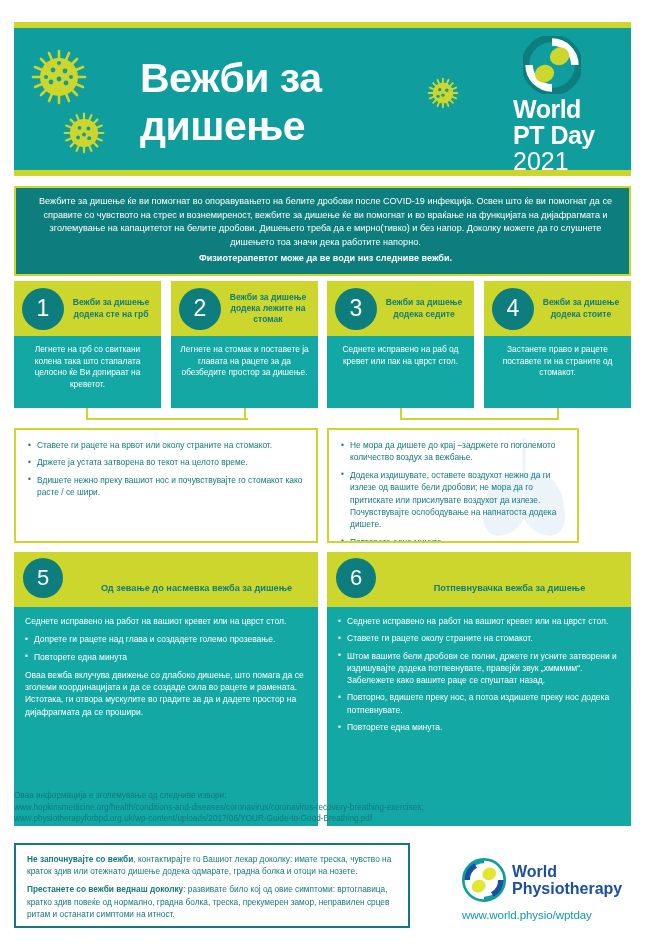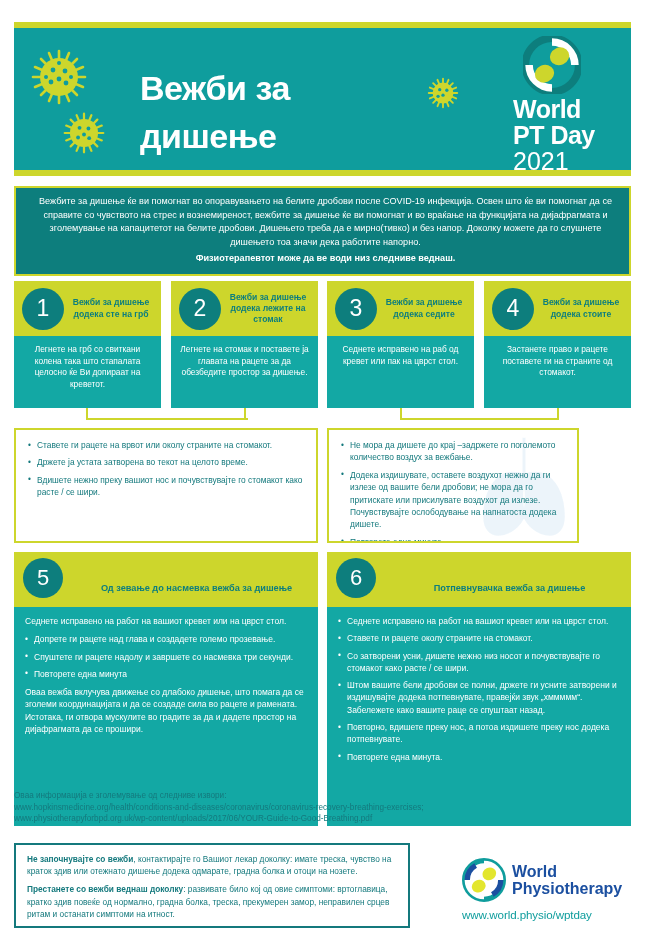--- a/index.html
+++ b/index.html
@@ -16,22 +16,22 @@
   
   .header{
     position:absolute;left:14px;top:22px;width:617px;height:154px;
     background:#0f9d9d;
     border-top:6px solid #cdd62c;
     border-bottom:6px solid #cdd62c;
     box-sizing:border-box;
     overflow:hidden;
   }
   .header-title{
-    position:absolute;left:126px;top:36px;
-    font-size:34px;line-height:48px;font-weight:bold;color:#ffffff;
+    position:absolute;left:126px;top:26px;
+    font-size:41px;line-height:48px;font-weight:bold;color:#ffffff;
     letter-spacing:-0.5px;
   }
   .virus{position:absolute;}
   .logo-wpt{position:absolute;right:14px;top:8px;width:104px;text-align:left;}
   .logo-mark{width:58px;height:58px;margin-left:10px;display:block;}
   .logo-world{font-size:25px;font-weight:bold;color:#fff;line-height:26px;margin-top:2px;letter-spacing:-0.5px;}
   .logo-ptday{font-size:25px;font-weight:bold;color:#fff;line-height:26px;letter-spacing:-0.5px;}
   .logo-year{font-size:25px;color:#fff;line-height:27px;letter-spacing:0px;}
 
   
@@ -264,21 +264,21 @@
         <ellipse cx="37" cy="65" rx="17" ry="15" fill="#cdd62c" transform="rotate(-25 37 65)"></ellipse>
       </svg>
       <div class="logo-world">World</div>
       <div class="logo-ptday">PT Day</div>
       <div class="logo-year">2021</div>
     </div>
   </div>
 
   <div class="intro">
     <p>Вежбите за дишење ќе ви помогнат во опоравувањето на белите дробови после COVID-19 инфекција. Освен што ќе ви помогнат да се справите со чувството на стрес и вознемиреност, вежбите за дишење ќе ви помогнат и во враќање на функцијата на дијафрагмата и зголемување на капацитетот на белите дробови. Дишењето треба да е мирно(тивко) и без напор. Доколку можете да го слушнете дишењето тоа значи дека работите напорно.</p>
-    <span class="bold">Физиотерапевтот може да ве води низ следниве веднаш.</span>
+    <span class="bold">Физиотерапевтот може да ве води низ следниве вежби.</span>
   </div>
 
   <div class="cards">
     <div class="card">
       <div class="card-head">
         <div class="card-num">1</div>
         <div class="card-title">Вежби за дишење додека сте на грб</div>
       </div>
       <div class="card-body">Легнете на грб со свиткани колена така што стапалата целосно ќе Ви допираат на креветот.</div>
     </div>
@@ -336,37 +336,35 @@
 
   <div class="sec left">
     <div class="sec-head">
       <div class="sec-num">5</div>
       <div class="sec-title">Од зевање до насмевка вежба за дишење</div>
     </div>
     <div class="sec-body">
       <p>Седнете исправено на работ на вашиот кревет или на цврст стол.</p>
       <ul>
         <li>Допрете ги рацете над глава и создадете големо прозевање.</li>
-        <li>Спуштете ги рацете надолу и завршете со насмевка три секунди.</li>
         <li>Повторете една минута</li>
       </ul>
       <p>Оваа вежба вклучува движење со длабоко дишење, што помага да се зголеми координацијата и да се создаде сила во рацете и рамената. Истотака, ги отвора мускулите во градите за да и дадете простор на дијафрагмата да се прошири.</p>
     </div>
   </div>
 
   <div class="sec right">
     <div class="sec-head">
       <div class="sec-num">6</div>
       <div class="sec-title">Потпевнувачка вежба за дишење</div>
     </div>
     <div class="sec-body">
       <ul>
         <li>Седнете исправено на работ на вашиот кревет или на цврст стол.</li>
         <li>Ставете ги рацете околу страните на стомакот.</li>
-        <li>Со затворени усни, дишете нежно низ носот и почувствувајте го стомакот како расте / се шири.</li>
         <li>Штом вашите бели дробови се полни, држете ги усните затворени и издишувајте додека потпевнувате, правејќи звук „хммммм“. Забележете како вашите раце се спуштаат назад.</li>
         <li>Повторно, вдишете преку нос, а потоа издишете преку нос додека потпевнувате.</li>
         <li>Повторете една минута.</li>
       </ul>
     </div>
   </div>
 
   <div class="sources">
     <div>Оваа информација е зголемување од следниве извори:</div>
     <div>www.hopkinsmedicine.org/health/conditions-and-diseases/coronavirus/coronavirus-recovery-breathing-exercises;</div>

